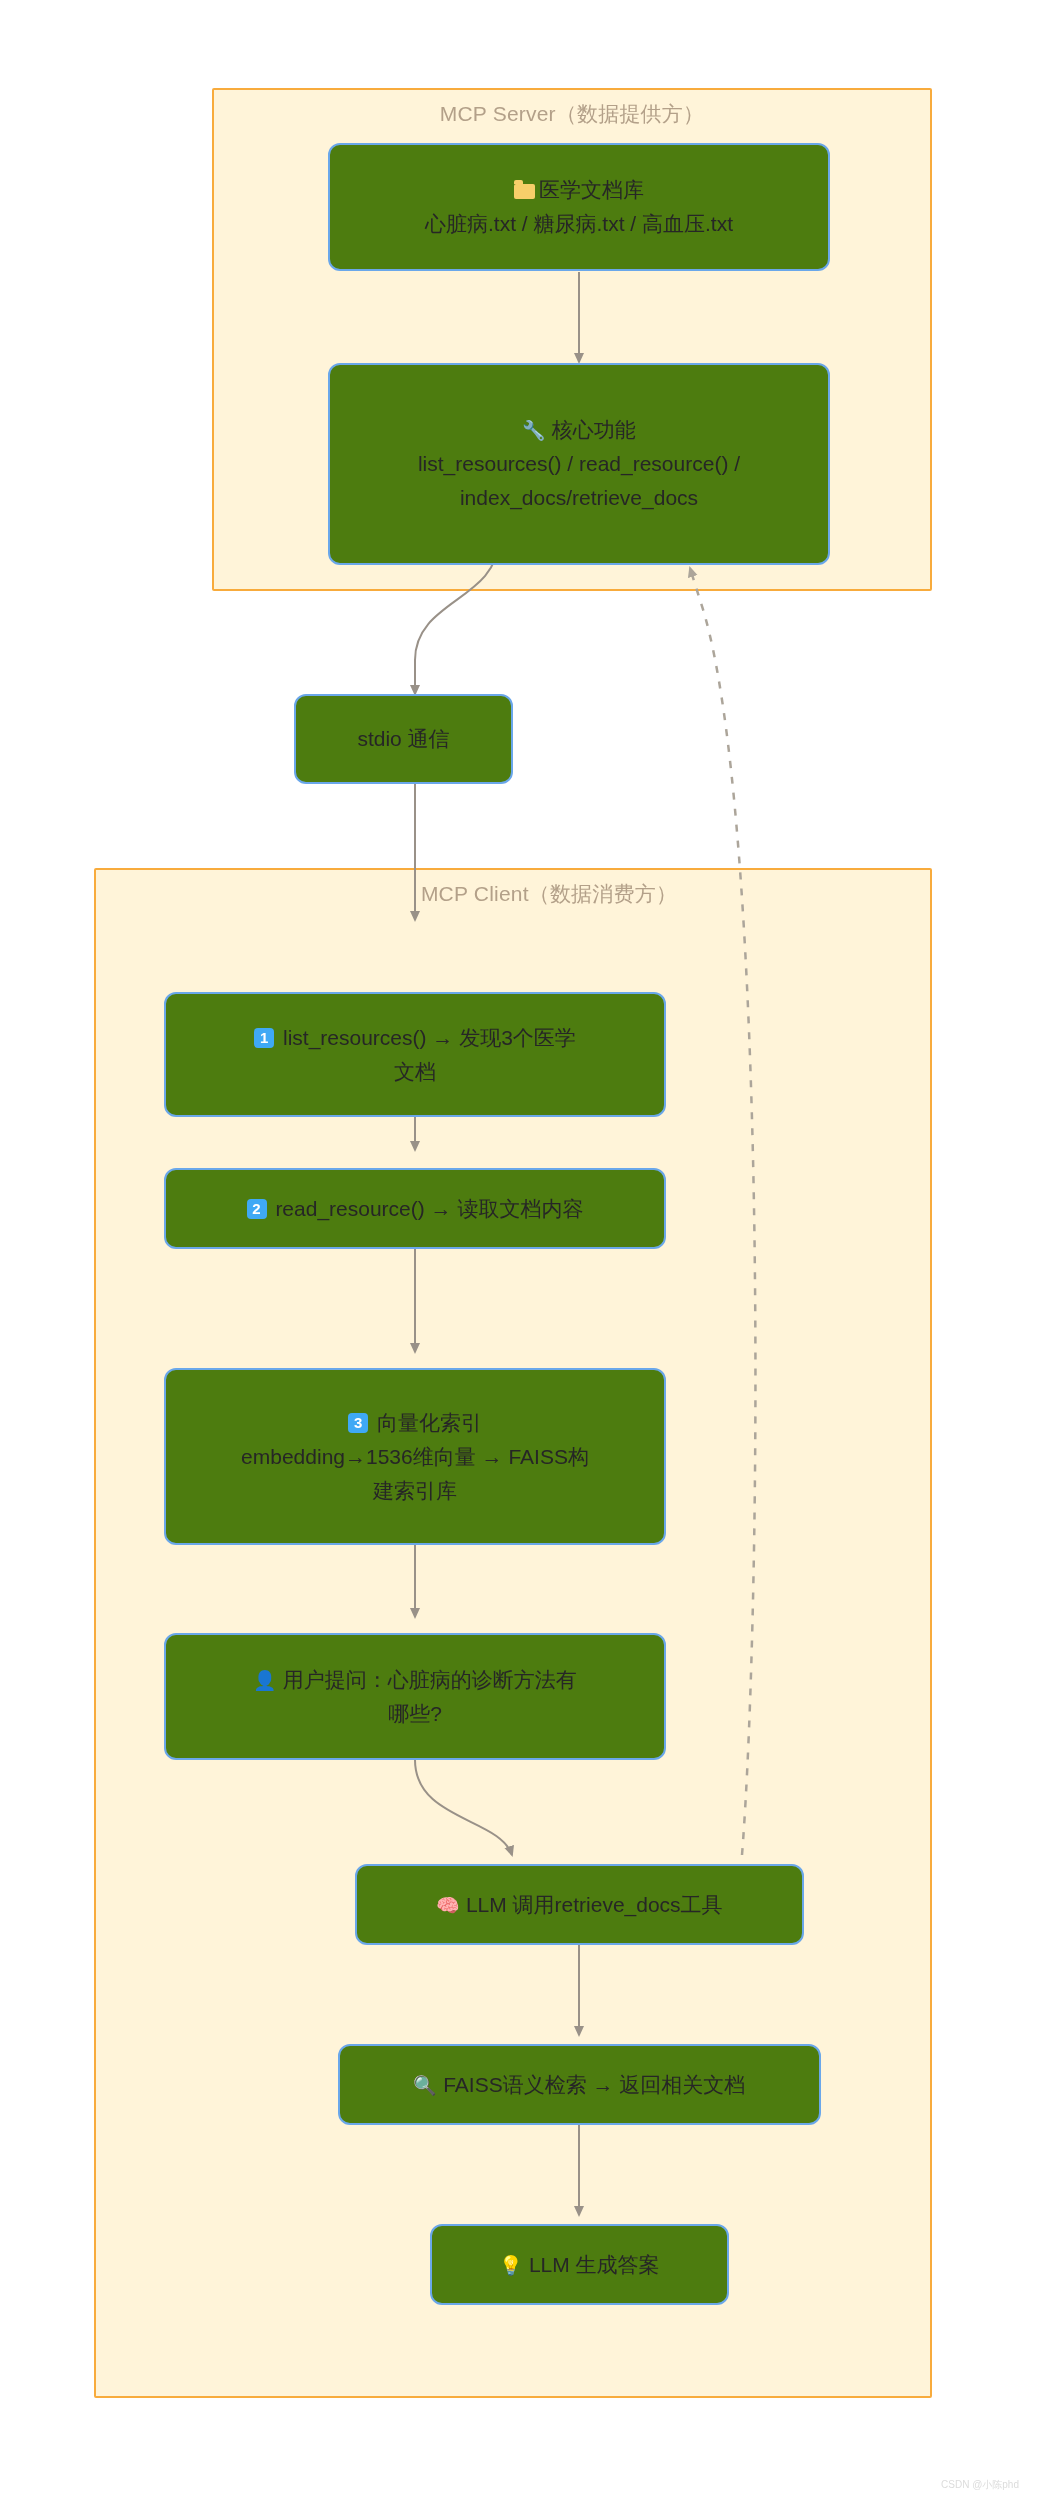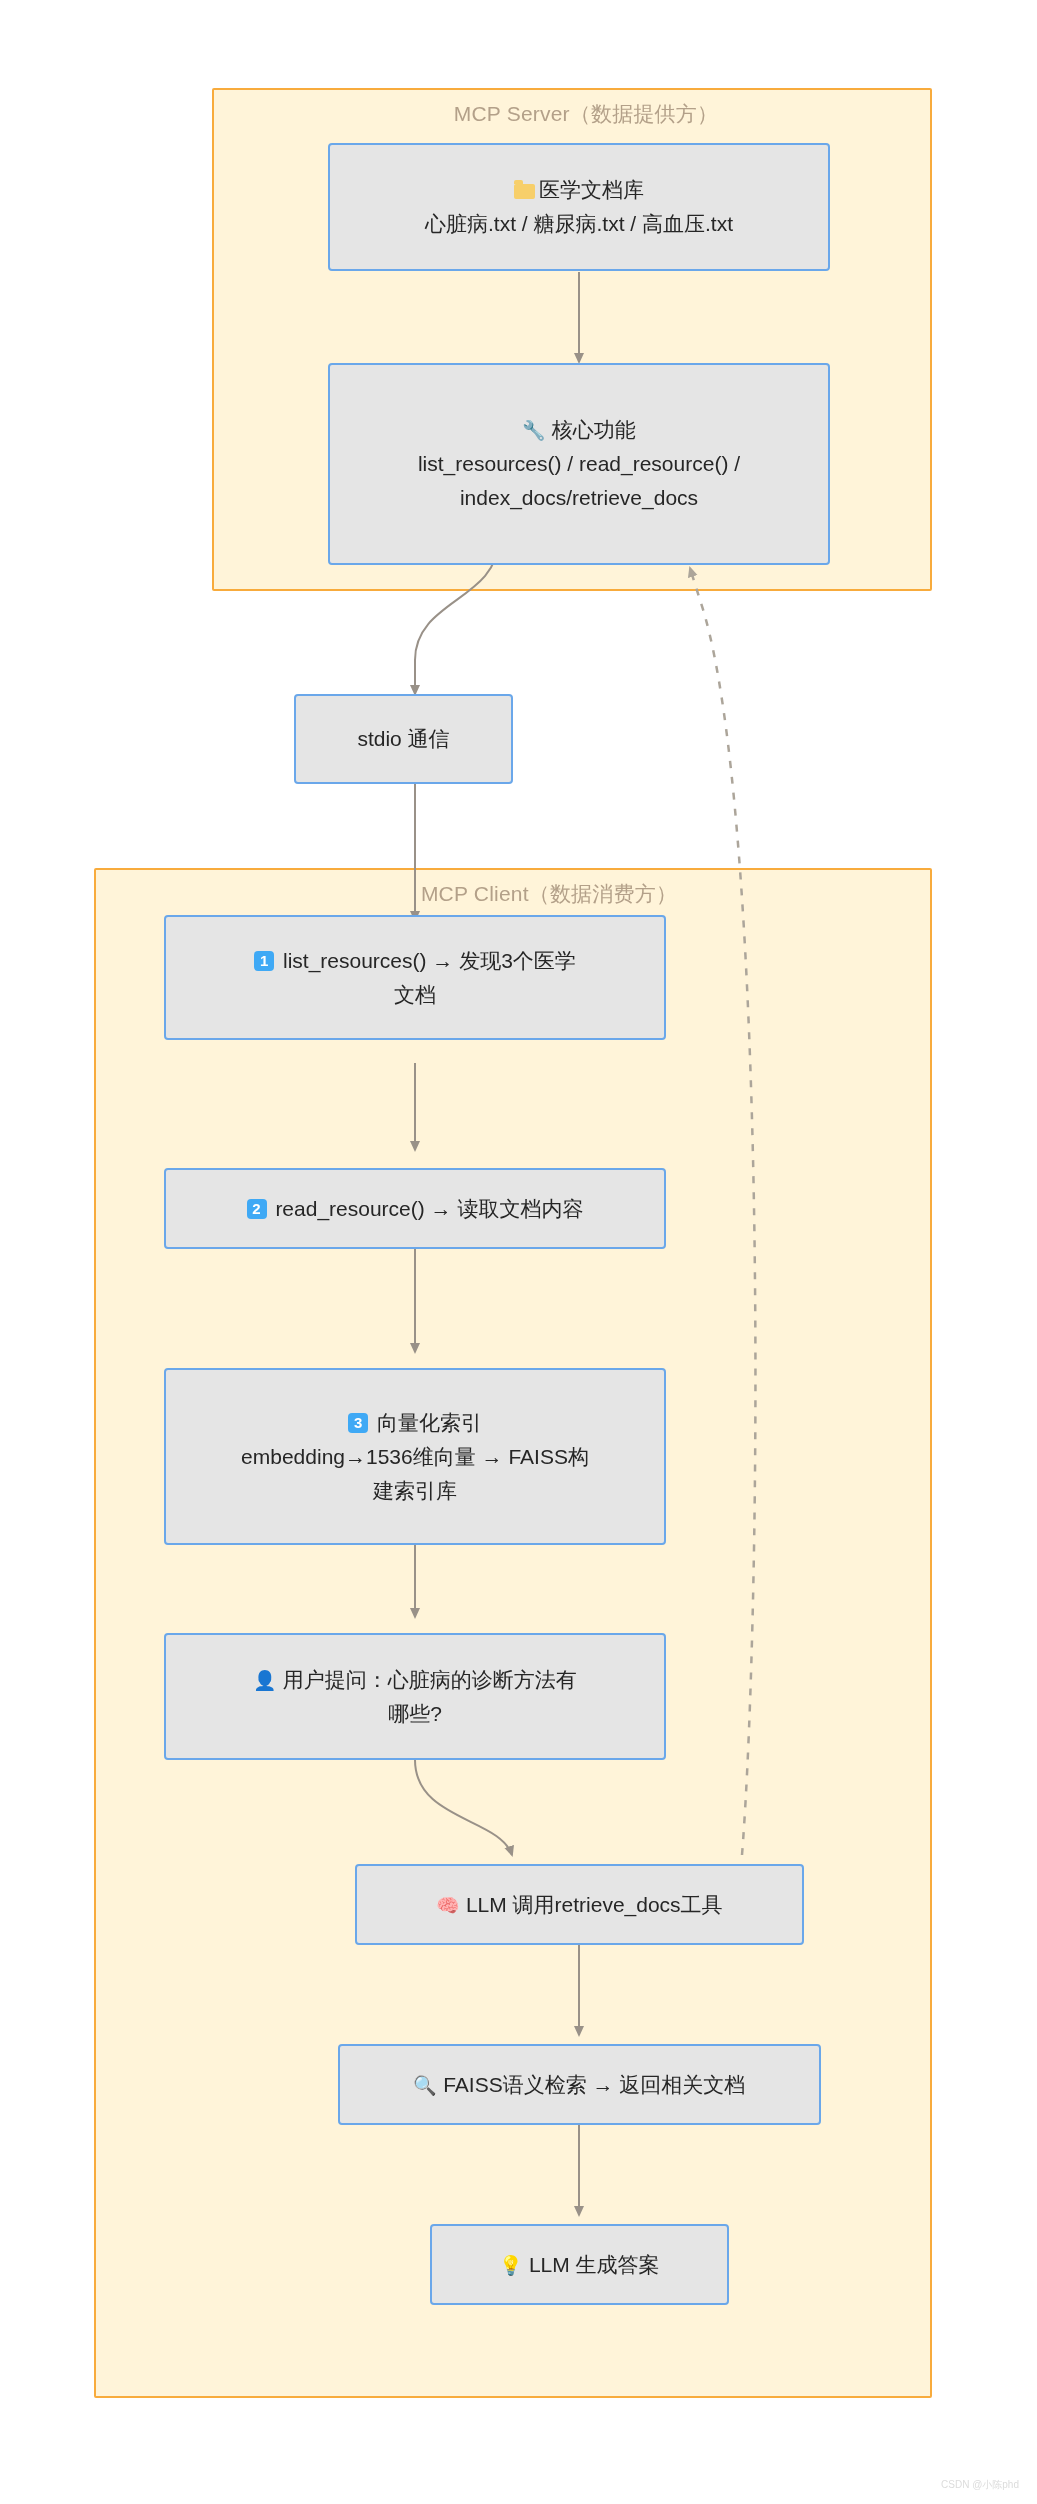--- a/index.html
+++ b/index.html
@@ -37,23 +37,23 @@
     width: 100%;
     text-align: center;
     color: #b3a089;
     font-size: 21px;
     letter-spacing: .2px;
     white-space: nowrap;
   }
   .node {
     position: absolute;
     box-sizing: border-box;
-    background: #e5e5e5;
+    background: #4d7c0f;
     border: 2px solid #6aa7ea;
-    border-radius: 4px;
+    border-radius: 12px;
     display: flex;
     align-items: center;
     justify-content: center;
     text-align: center;
     color: #262626;
     font-size: 21px;
     line-height: 34px;
     padding: 6px 3px;
   }
   .node .inner { width: 100%; }
@@ -101,21 +101,21 @@
     white-space: nowrap;
   }
 </style>
 </head>
 <body>
 
 <div id="canvas">
 
   <div class="subgraph" style="left:212px; top:88px; width:720px; height:503px;">
   </div>
-  <div class="subgraph-title" style="left:226px; top:100px; width:720px;">MCP Server（数据提供方）</div>
+  <div class="subgraph-title" style="left:212px; top:100px; width:720px;">MCP Server（数据提供方）</div>
 
   <div class="subgraph" style="left:94px; top:868px; width:838px; height:1530px;">
   </div>
   <div class="subgraph-title" style="left:94px; top:880px; width:910px;">MCP Client（数据消费方）</div>
 
   <svg id="wires" viewBox="0 0 1037 2504">
     <defs>
       <marker id="arrow" markerWidth="12" markerHeight="12" refX="9" refY="5" orient="auto" markerUnits="userSpaceOnUse">
         <path d="M0,0 L11,5 L0,10 z" fill="#999188"></path>
       </marker>
@@ -164,21 +164,21 @@
       <div>index_docs/retrieve_docs</div>
     </div>
   </div>
 
   <div class="node" style="left:294px; top:694px; width:219px; height:90px;">
     <div class="inner">
       <div>stdio 通信</div>
     </div>
   </div>
 
-  <div class="node" style="left:164px; top:915px; width:502px; height:125px;">
+  <div class="node" style="left:164px; top:992px; width:502px; height:125px;">
     <div class="inner">
       <div>
         <span class="numbox">1</span>
         <span>list_resources() → 发现3个医学</span>
       </div>
       <div>文档</div>
     </div>
   </div>
 
   <div class="node" style="left:164px; top:1168px; width:502px; height:81px;">

